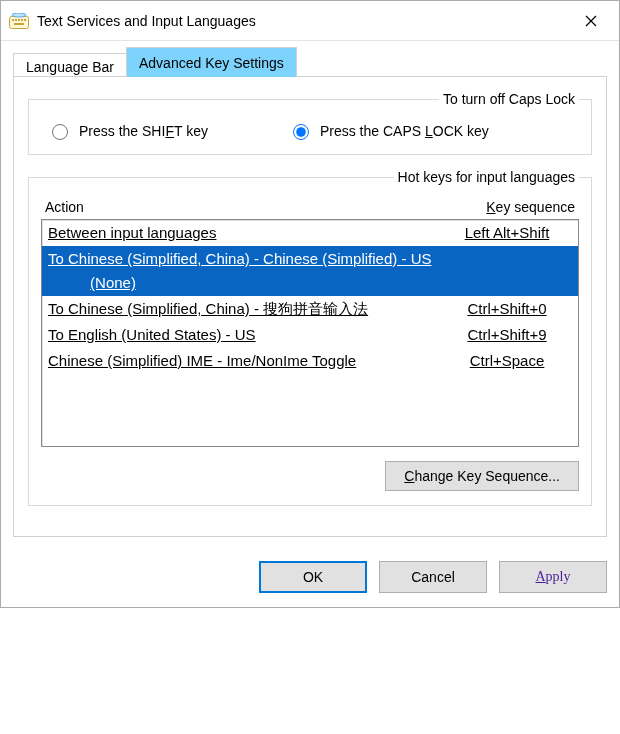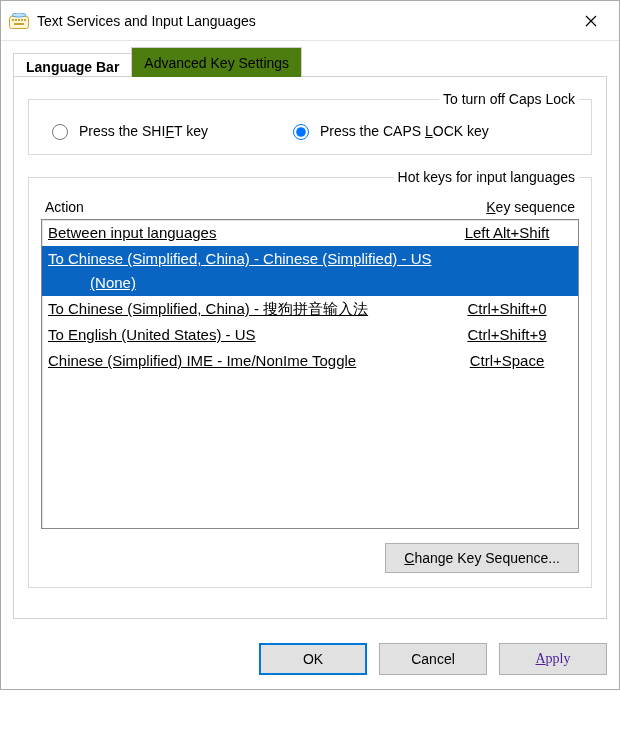--- a/index.html
+++ b/index.html
@@ -8,21 +8,21 @@
     font-family: "Segoe UI", Tahoma, sans-serif;
     font-size: 14px;
     background: #fff;
     color: #000;
     width: 620px;
     height: 734px;
     overflow: hidden;
   }
   .window {
     width: 620px;
-    height: 690px;
+    height: 608px;
     border: 1px solid #aaa;
     display: flex;
     flex-direction: column;
     background: #fff;
   }
   .titlebar {
     height: 40px;
     display: flex;
     align-items: center;
     padding: 0 8px;
@@ -71,24 +71,23 @@
     position: relative;
     margin-right: -1px;
     cursor: default;
     color: #000;
   }
   .tab.inactive {
     background: #fff;
     top: 2px;
     height: 26px;
     line-height: 18px;
-    font-weight: bold;
   }
   .tab.active {
-    background: #4d7c0f;
+    background: #7dd3fc;
     height: 30px;
     line-height: 22px;
     z-index: 2;
   }
   .tab-panel {
     border: 1px solid #d0d0d0;
     flex: 1;
     background: #fff;
     padding: 14px 14px 16px 14px;
     position: relative;

